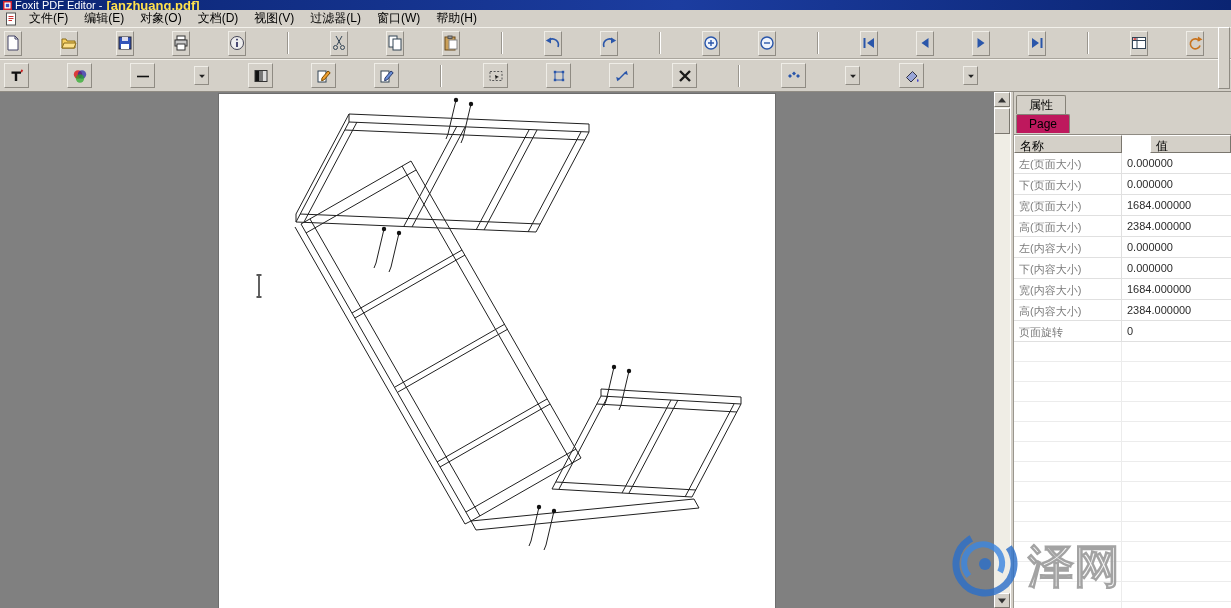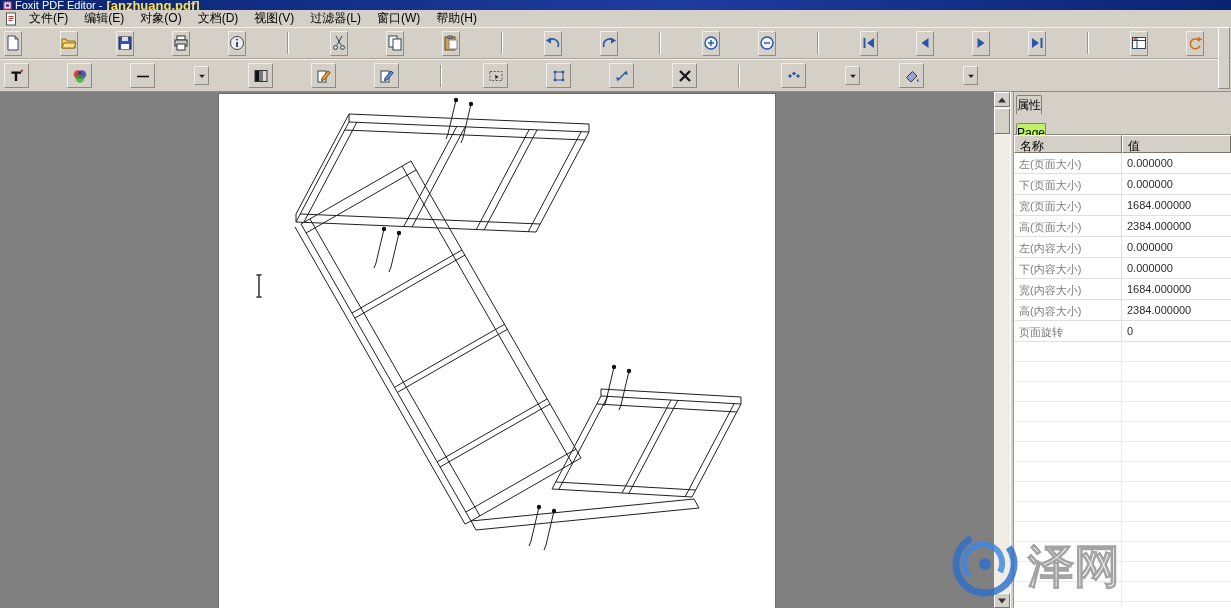--- a/index.html
+++ b/index.html
@@ -50,25 +50,25 @@
   .scroll-btn svg{width:10px;height:10px;display:block;}
   .scroll-thumb{position:absolute;left:0;top:16px;width:16px;height:26px;background:#d4d0c8;
     border:1px solid;border-color:#fff #7a766e #7a766e #fff;}
 
   .splitter{width:4px;height:516px;background:#d4d0c8;border-left:1px solid #fff;border-right:1px solid #9a968e;}
 
   
   .panel{width:217px;height:516px;background:#d4d0c8;display:flex;flex-direction:column;}
   .panel-tabs1{height:22px;padding-top:3px;padding-left:2px;}
   .panel-tabs2{height:21px;padding-left:2px;border-bottom:1px solid #8f8b83;}
-  .ptab{display:inline-block;height:19px;line-height:18px;padding:0 0;border:1px solid #868278;
+  .ptab{display:inline-block;height:19px;line-height:18px;padding:0 12px;border:1px solid #868278;
     border-bottom:none;background:#d4d0c8;border-top-left-radius:2px;border-top-right-radius:2px;cursor:default;}
-  .ptab.active{background:#bef264;margin-top:9px;}
+  .ptab.active{background:#be185d;}
   .grid{flex:1;display:flex;flex-direction:column;background:#fff;overflow:hidden;font-size:11px;}
-  .grid-header{display:flex;height:18px;flex:0 0 auto;}
+  .grid-header{display:flex;height:18px;flex:0 0 auto;gap:28px;}
   .gh{background:#d4d0c8;border:1px solid;border-color:#fff #7a766e #7a766e #fff;padding:2px 0 0 5px;font-size:12px;}
   .gh.name{width:108px;}
   .gh.value{flex:1;}
   .grow{display:flex;height:21px;flex:0 0 auto;border-bottom:1px solid #e0e0e0;cursor:default;}
   .gname{width:108px;border-right:1px solid #e0e0e0;color:#7b7b7b;padding:4px 2px 0 5px;white-space:nowrap;overflow:hidden;}
   .gval{flex:1;color:#2b2b2b;padding:4px 2px 0 5px;white-space:nowrap;overflow:hidden;}
   .grid-filler{flex:1;position:relative;
     background:repeating-linear-gradient(to bottom,#fff 0px,#fff 19px,#ececec 19px,#ececec 20px);}
   .grid-filler .vline{position:absolute;left:107px;top:0;bottom:0;width:1px;background:#ececec;}
 

